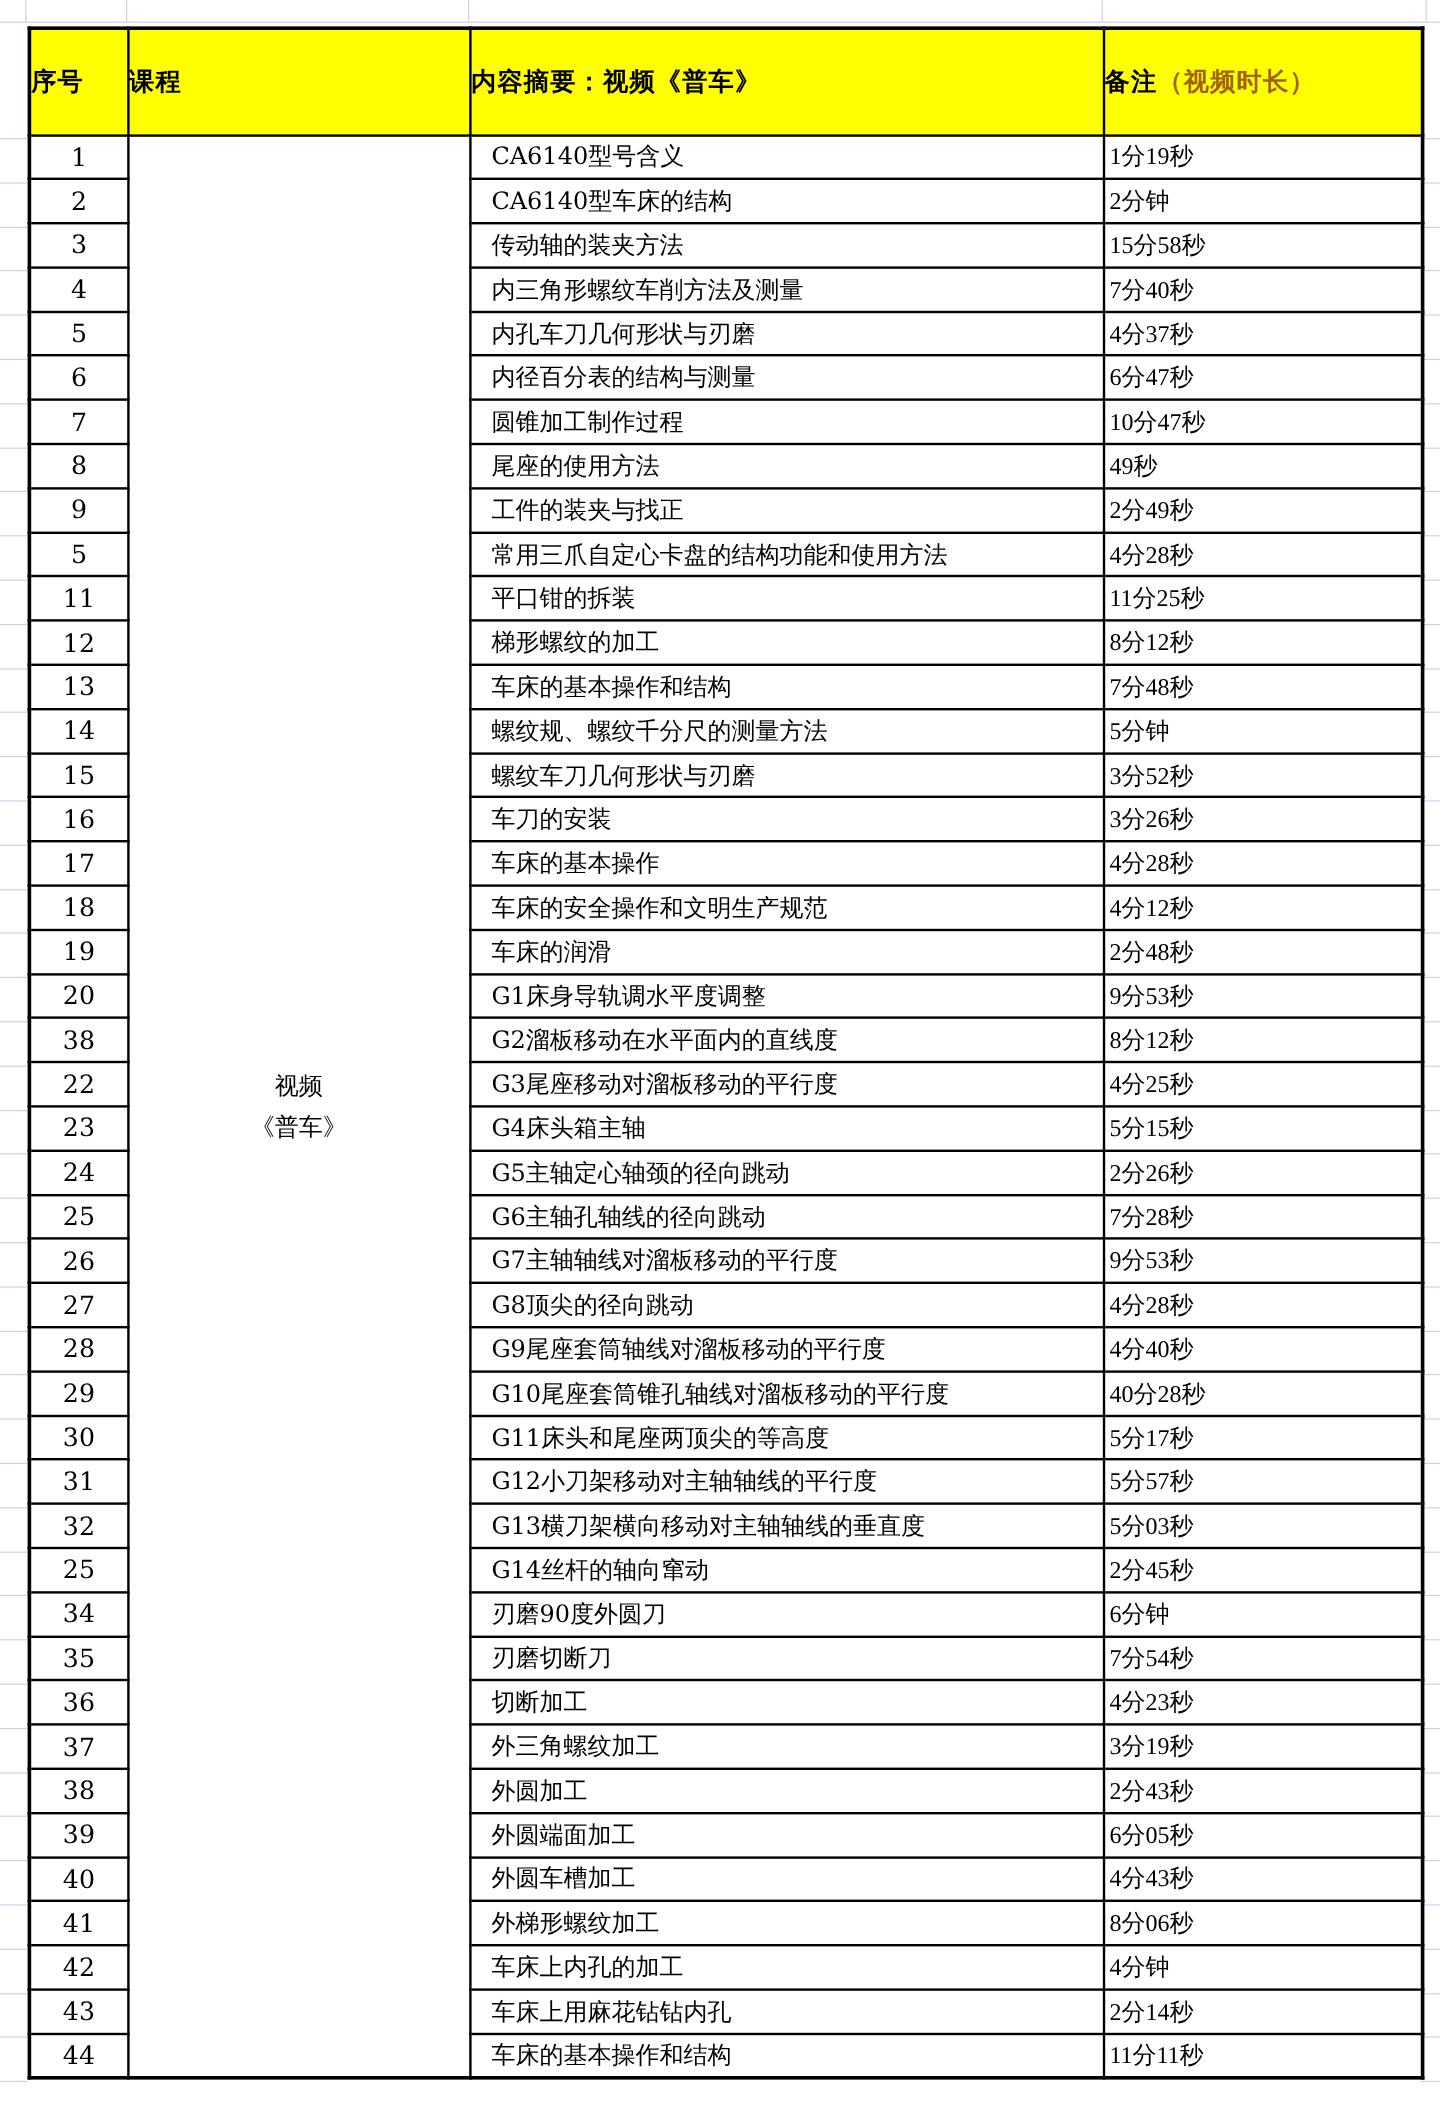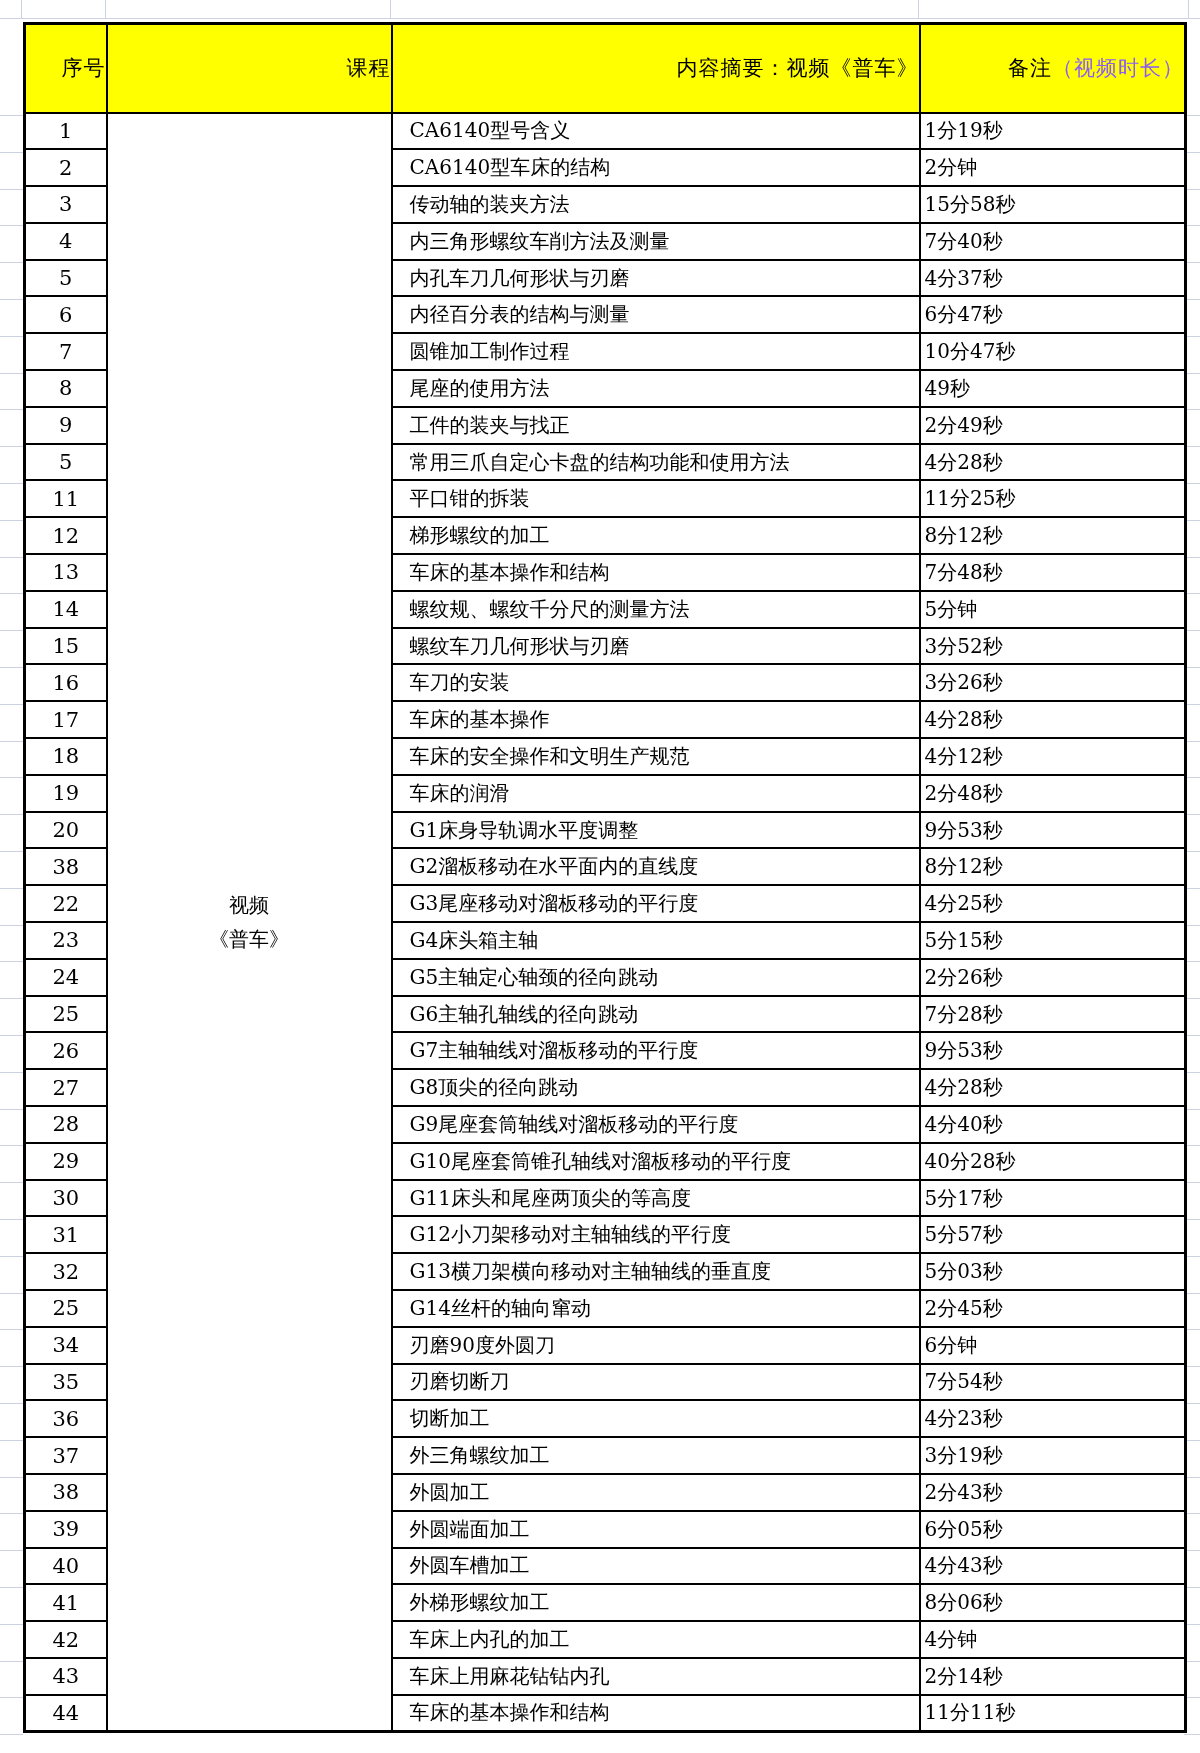--- a/index.html
+++ b/index.html
@@ -20,27 +20,27 @@
     position:absolute; left:23px; top:22px;
     width:1161px;
     border-collapse:collapse; table-layout:fixed;
     border:3px solid #000;
   }
   th, td { border:2px solid #000; vertical-align:middle; }
   thead tr { height:89px; }
   tbody tr { height:36.8px; }
   th {
     background:#FFFF00;
-    font-weight:normal; font-size:21px; text-align:right;
+    font-weight:bold; font-size:21px; text-align:left;
     letter-spacing:1px;
   }
-  .red { color:#8b5cf6; }
+  .red { color:#a16207; }
   td.c-no   { text-align:center; font-size:21px; }
   td.c-content { font-size:20px; padding-left:17px; }
-  td.c-time    { font-size:20px; padding-left:4px; }
+  td.c-time    { font-size:20px; padding-left:4px;font-family:Liberation Serif, serif; }
   td.course-cell {
     text-align:center; font-size:20px; line-height:34px;
     background:#fff;
   }
 </style>
 </head>
 <body>
 
 <div class="sheet">
 

